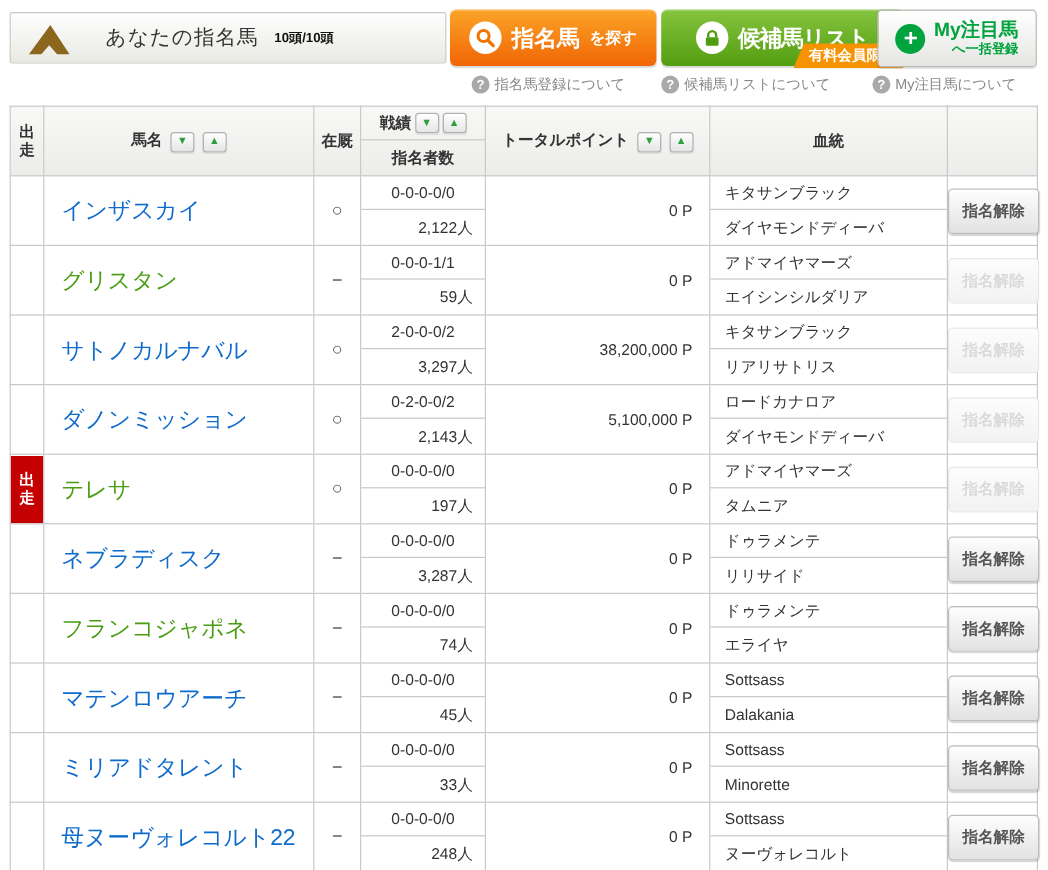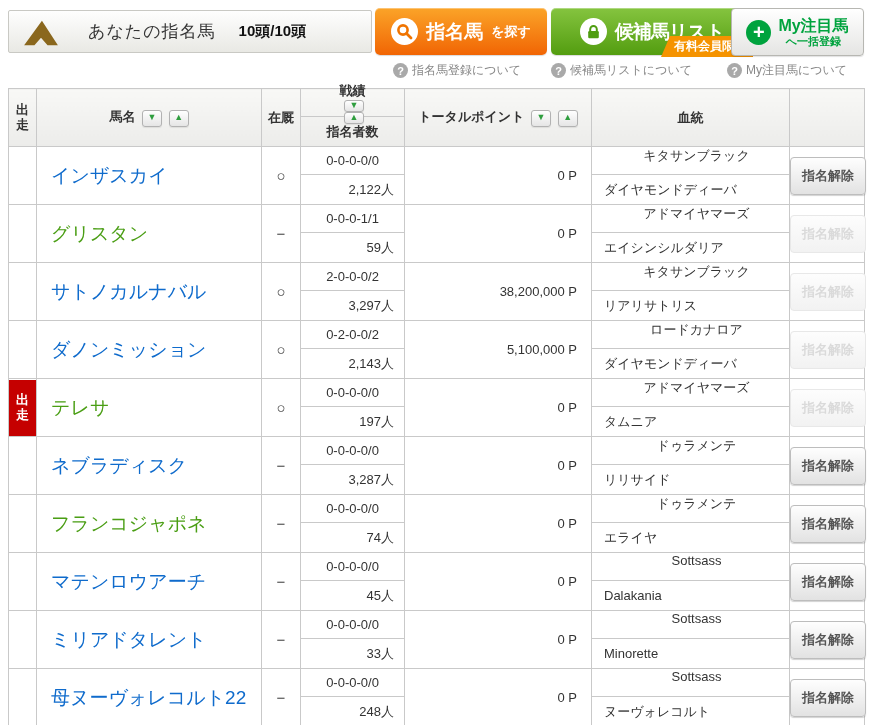--- a/index.html
+++ b/index.html
@@ -13,21 +13,21 @@
 
   
   .title-box {
     position:absolute; left:8px; top:10px; width:364px; height:43px;
     background:linear-gradient(#fefefe,#e9e9e4);
     border:1px solid #c9c9c4; border-radius:2px;
     display:flex; align-items:center;
   }
   .logo { margin-left:13px; flex:0 0 auto; }
   .title-text { margin-left:28px; font-size:17px; color:#333; letter-spacing:1px; }
-  .title-count { margin-left:23px; font-size:15px; font-weight:bold; color:#111; }
+  .title-count { margin-left:13px; font-size:11px; font-weight:bold; color:#111; }
 
   .topbtn { position:absolute; top:8px; height:47px; border:none; cursor:pointer;
     display:flex; align-items:center; justify-content:center; }
   .btn-find {
     left:375px; width:172px; border-radius:5px;
     background:linear-gradient(#fba428,#f16504);
     box-shadow:inset 0 1px 0 rgba(255,255,255,.35), 0 1px 1px rgba(0,0,0,.15);
     gap:8px;
   }
   .white-circle {
@@ -56,21 +56,21 @@
     background:linear-gradient(#ffffff,#e5e5e3);
     border:1px solid #b7b7b2;
     box-shadow:0 1px 1px rgba(0,0,0,.12);
     gap:7px;
   }
   .plus-circle {
     width:25px; height:25px; border-radius:50%; background:#00a33e;
     color:#fff; font-size:20px; font-weight:bold; line-height:1;
     display:flex; align-items:center; justify-content:center; flex:0 0 auto;
   }
-  .watch-lines { text-align:center; color:#00a33e; font-weight:bold; }
+  .watch-lines { text-align:right; color:#00a33e; font-weight:bold; }
   .watch-lines .l1 { font-size:16px; line-height:18px; }
   .watch-lines .l2 { font-size:11px; line-height:12px; }
 
   .help { position:absolute; top:62px; display:flex; align-items:center; gap:4px;
     font-size:12px; color:#888; cursor:pointer; }
   .help-1 { left:393px; } .help-2 { left:551px; } .help-3 { left:727px; }
   .q-icon {
     width:15px; height:15px; border-radius:50%; background:#a9a9a9;
     color:#fff; font-size:11px; font-weight:bold;
     display:flex; align-items:center; justify-content:center; flex:0 0 auto;
@@ -95,21 +95,21 @@
     display:inline-flex; align-items:center; justify-content:center;
     width:20px; height:17px; margin-left:3px; padding:0 0 1px 0;
     border:1px solid #b2b2b2; border-radius:3px;
     background:linear-gradient(#ffffff,#e5e5e5);
     color:#2f9e3f; font-size:9px; line-height:1; cursor:pointer;
     box-shadow:0 1px 1px rgba(0,0,0,.08); vertical-align:middle;
   }
 
   th.split, td.split { padding:0; vertical-align:top; }
   .sub-top { height:28px; border-bottom:1px solid #c9c9c9;
-    display:flex; align-items:center; justify-content:center;flex-direction:column; }
+    display:flex; align-items:center; justify-content:center; }
   .sub-bottom { height:29px; display:flex; align-items:center; justify-content:center; }
 
   tbody tr { height:58px; }
   tbody td { background:#fff; vertical-align:middle; }
 
   td.td-race { padding:0; }
   .race-badge { width:100%; height:56px; background:#c50000; color:#fff;
     font-weight:bold; font-size:13px;
     display:flex; align-items:center; justify-content:center; }
 

